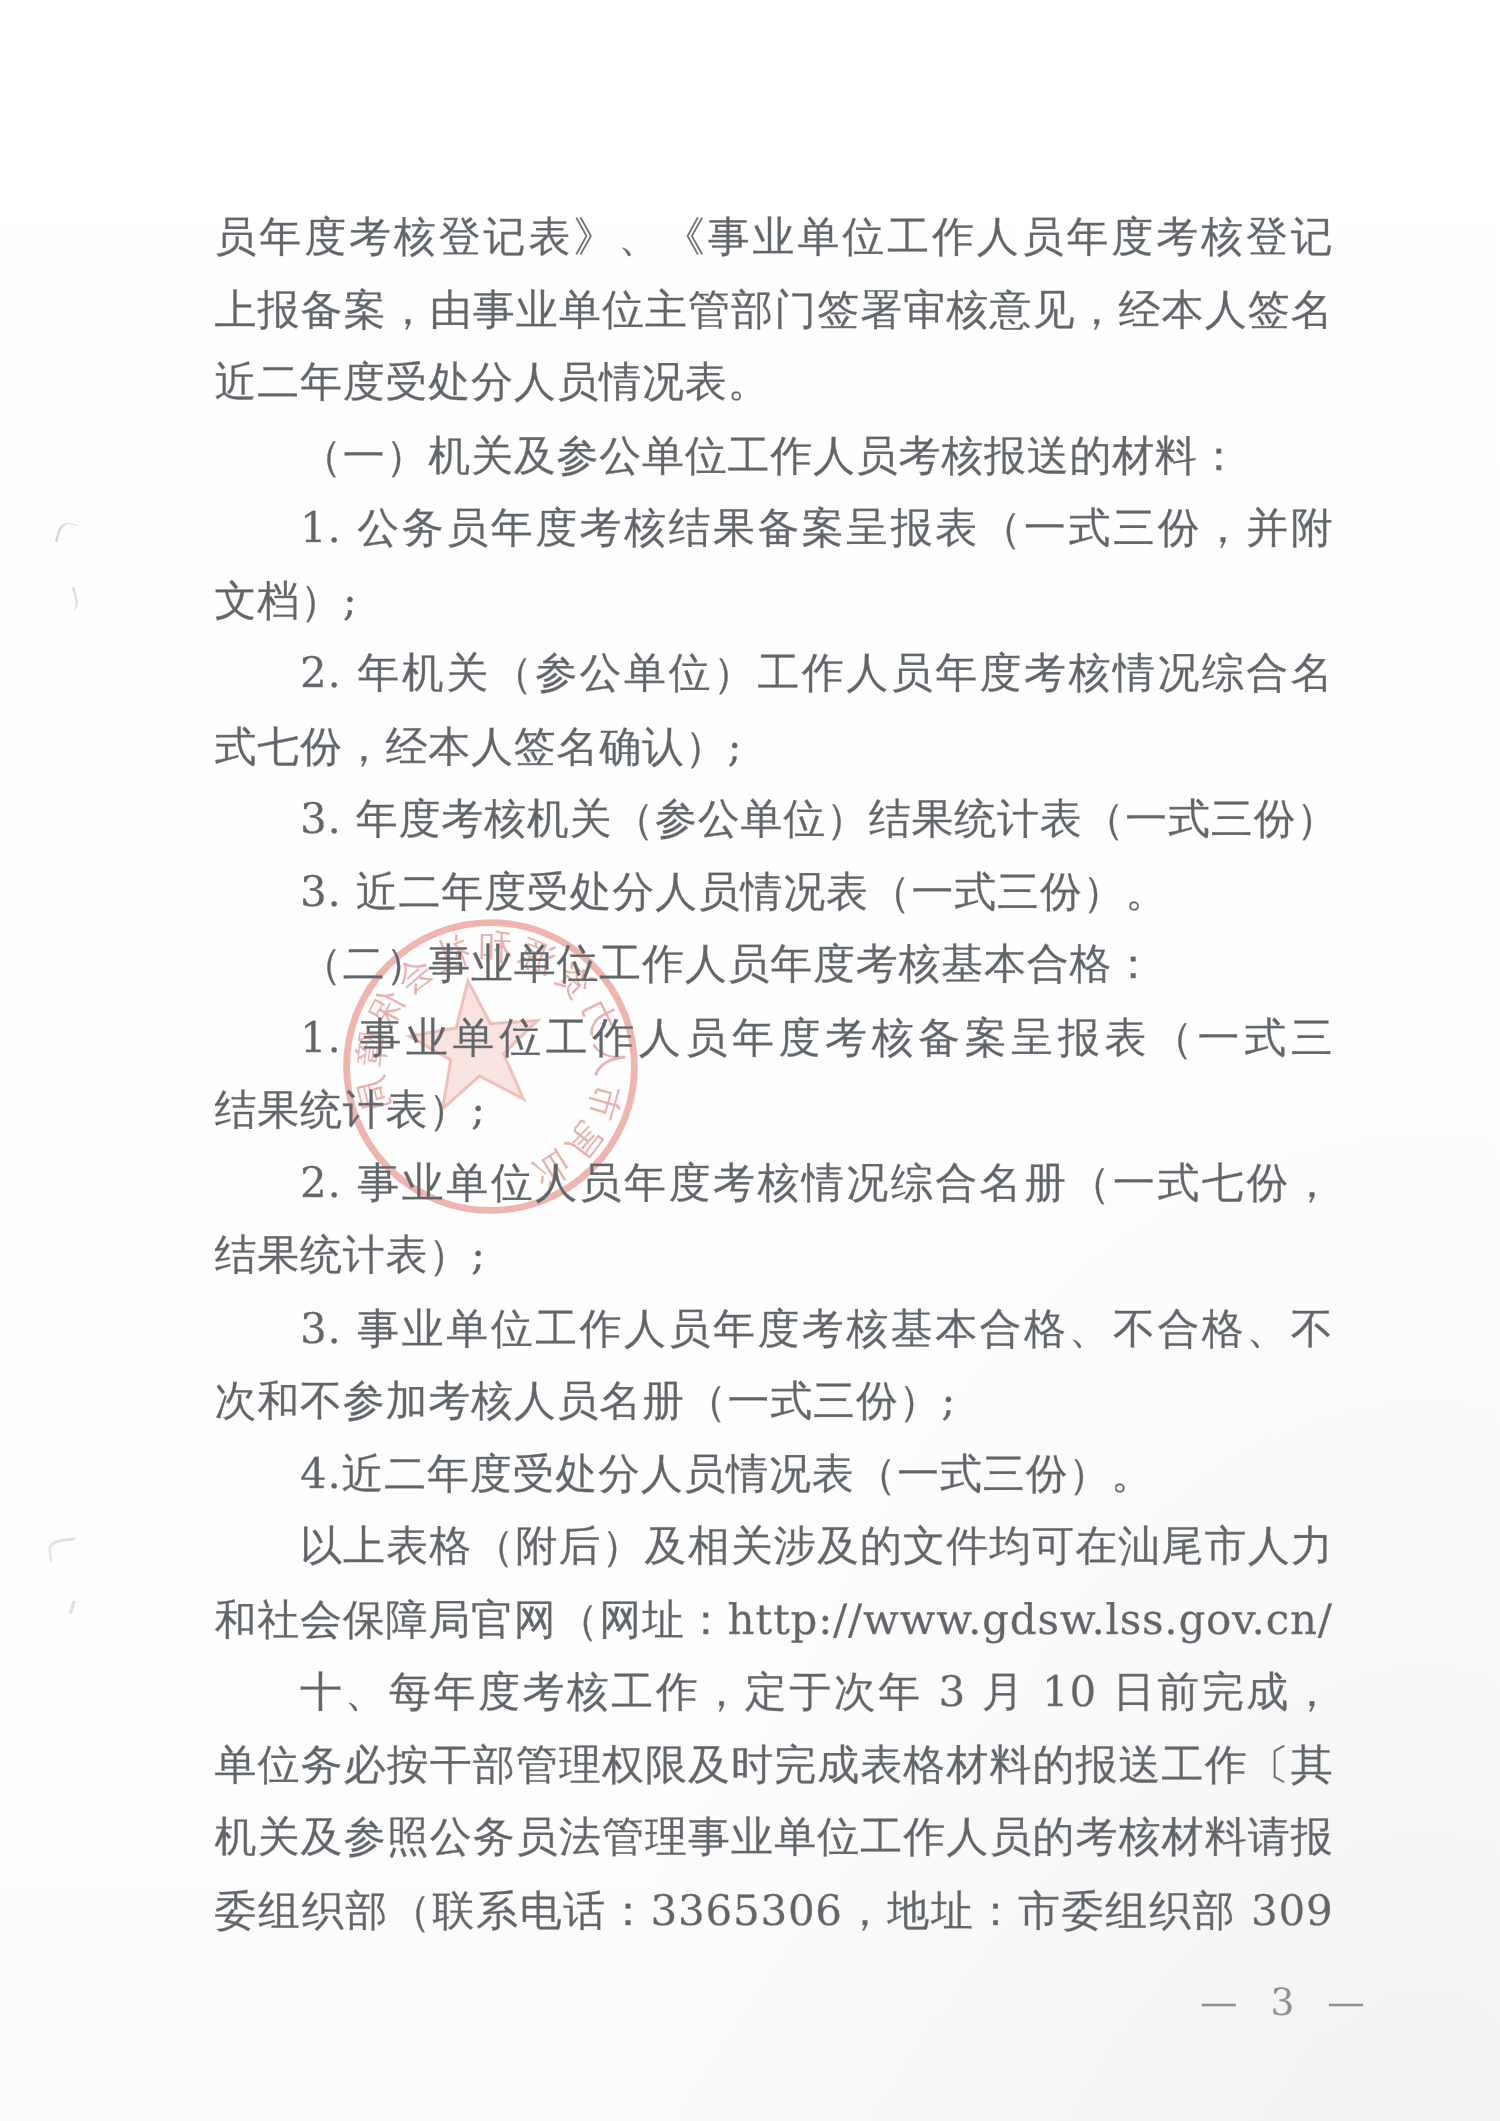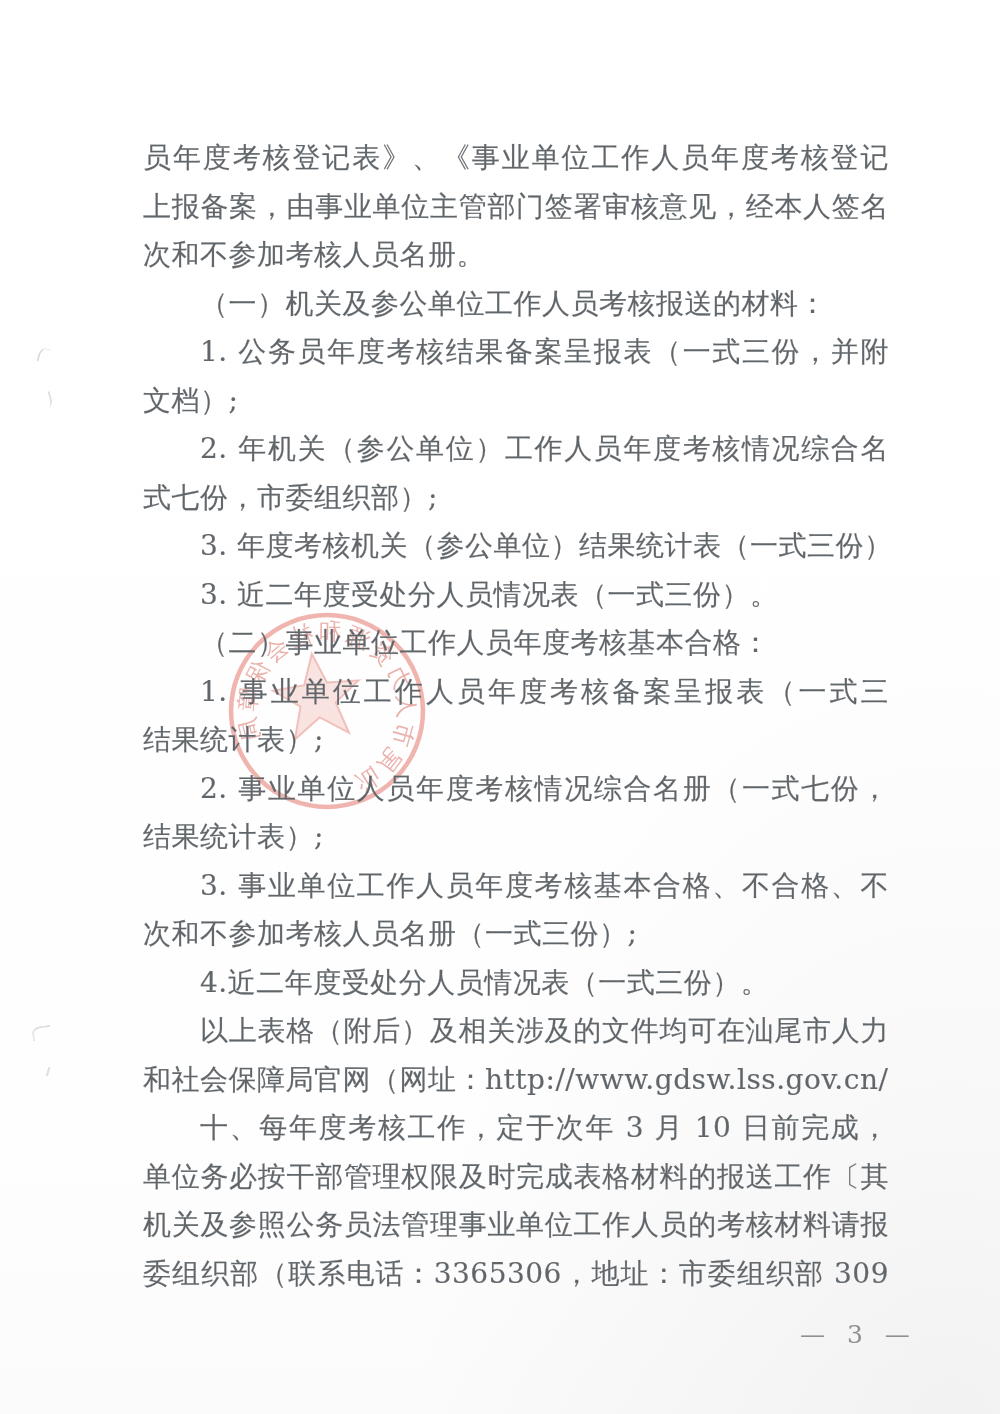--- a/index.html
+++ b/index.html
@@ -79,26 +79,26 @@
           <textPath href="#sealTextArc" startOffset="6%">汕尾市人力资源和社会保障局</textPath>
         </text>
       </g>
     </svg>
   </div>
 
   <main class="doc">
     <div>
         <div class="line justify">员年度考核登记表》、《事业单位工作人员年度考核登记表》不再</div>
         <div class="line justify">上报备案，由事业单位主管部门签署审核意见，经本人签名确认</div>
-        <div class="line">次和不参加考核人员名册。</div>
+        <div class="line">近二年度受处分人员情况表。</div>
         <div class="line indent">（一）机关及参公单位工作人员考核报送的材料：</div>
         <div class="line indent justify">1. 公务员年度考核结果备案呈报表（一式三份，并附电子</div>
         <div class="line">文档）;</div>
         <div class="line indent justify">2. 年机关（参公单位）工作人员年度考核情况综合名册（一</div>
-        <div class="line">式七份，市委组织部）;</div>
+        <div class="line">式七份，经本人签名确认）;</div>
         <div class="line indent">3. 年度考核机关（参公单位）结果统计表（一式三份）;</div>
         <div class="line indent">3. 近二年度受处分人员情况表（一式三份）。</div>
         <div class="line indent">（二）事业单位工作人员年度考核基本合格：</div>
         <div class="line indent justify">1. 事业单位工作人员年度考核备案呈报表（一式三份，并</div>
         <div class="line">结果统计表）;</div>
         <div class="line indent justify">2. 事业单位人员年度考核情况综合名册（一式七份，并附</div>
         <div class="line">结果统计表）;</div>
         <div class="line indent justify">3. 事业单位工作人员年度考核基本合格、不合格、不定等</div>
         <div class="line">次和不参加考核人员名册（一式三份）;</div>
         <div class="line indent">4.近二年度受处分人员情况表（一式三份）。</div>

